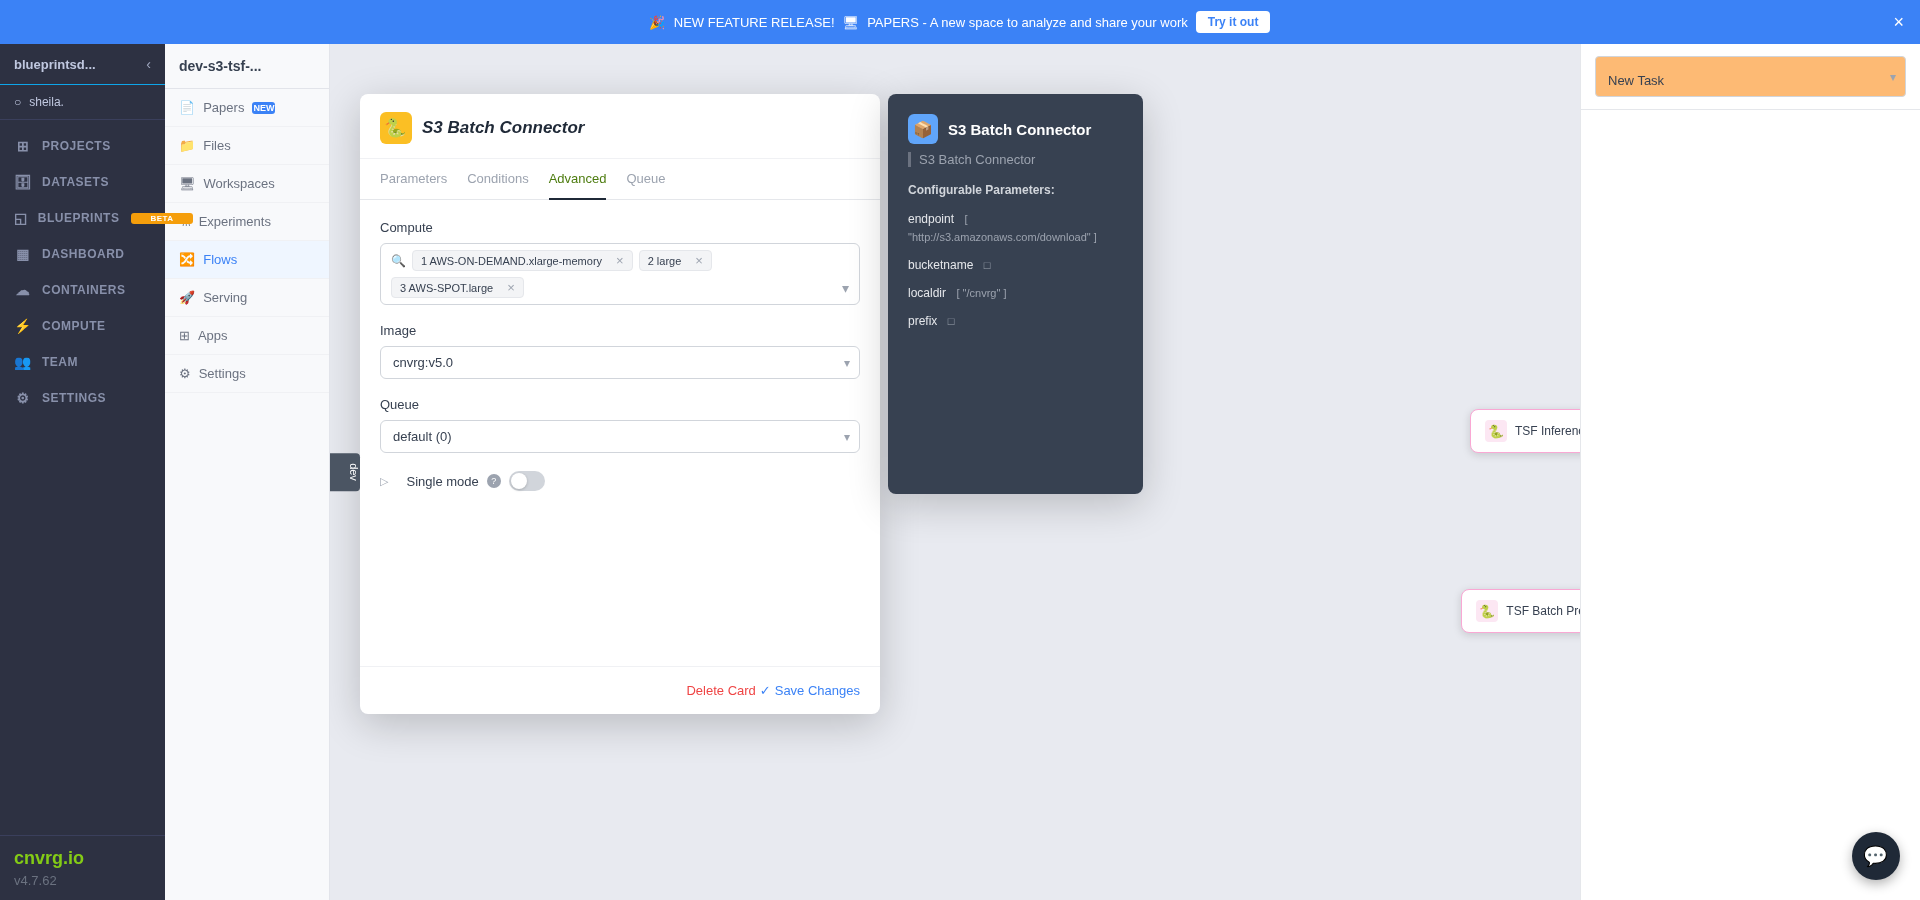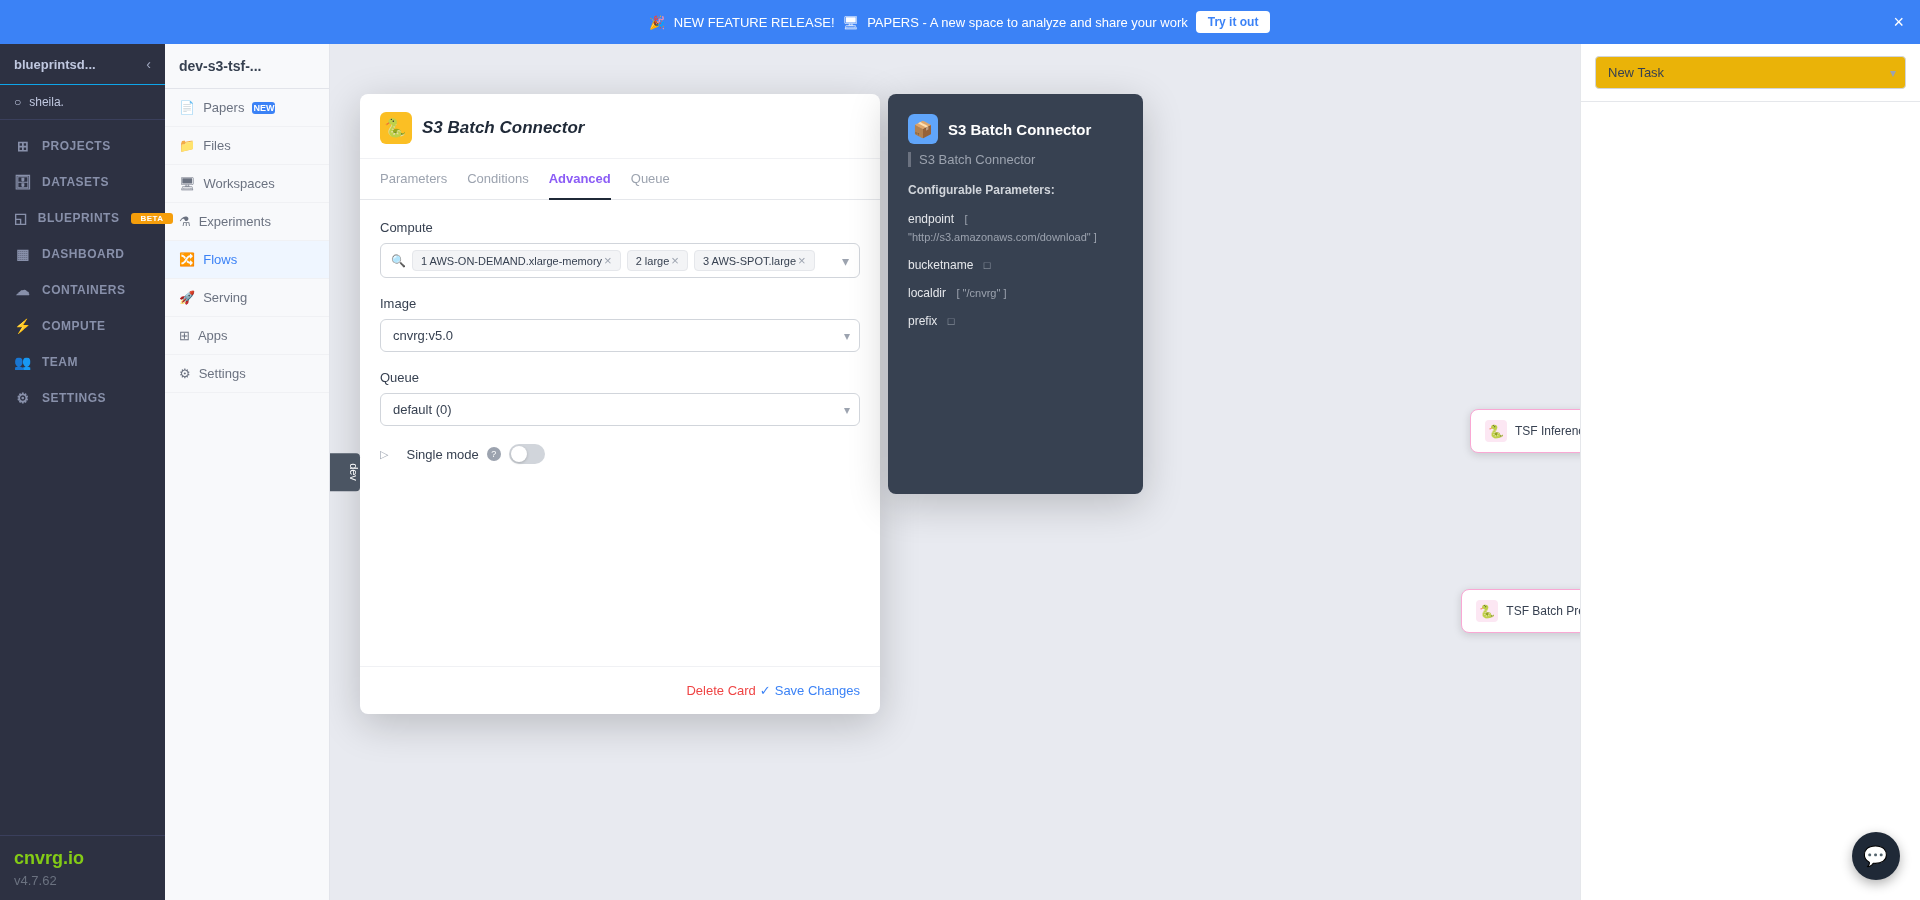--- a/index.html
+++ b/index.html
@@ -103,21 +103,21 @@
       color: #8890aa;
       transition: color 0.2s;
     }
     .sidebar-item .item-icon { font-size: 14px; width: 18px; text-align: center; }
     .sidebar-item.beta-item { position: relative; }
     .beta-badge {
       font-size: 8px;
       background: #f59e0b;
       color: white;
       border-radius: 3px;
-      padding: 1px 9px;
+      padding: 1px 19px;
       margin-left: 2px;
       vertical-align: super;
     }
     .sidebar-bottom {
       border-top: 1px solid #3a3f5c;
       padding: 12px 14px;
     }
     .sidebar-brand { color: #84cc16; font-size: 18px; font-weight: 700; }
     .sidebar-version { color: #6b7280; font-size: 13px; margin-top: 4px; }
 
@@ -215,23 +215,23 @@
     }
     .modal-tab {
       padding: 12px 0;
       font-size: 13px;
       color: #9ca3af;
       cursor: pointer;
       border-bottom: 2px solid transparent;
       margin-bottom: -1px;
     }
     .modal-tab.active {
-      color: #8b5cf6;
+      color: #4d7c0f;
       border-bottom-color: #1f2937;
-      font-weight: 700;
+      font-weight: 400;
     }
     .modal-body {
       padding: 20px;
       flex: 1;
     }
     .field-label {
       font-size: 13px;
       font-weight: 500;
       color: #374151;
       margin-bottom: 8px;
@@ -243,21 +243,21 @@
       align-items: center;
       padding: 6px 10px;
       gap: 6px;
       margin-bottom: 18px;
       flex-wrap: wrap;
     }
     .compute-search-icon { color: #9ca3af; font-size: 12px; }
     .compute-tag {
       display: flex;
       align-items: center;
-      gap: 0;
+      gap: 12px;
       background: #f3f4f6;
       border: 1px solid #e5e7eb;
       border-radius: 4px;
       padding: 2px 8px;
       font-size: 11px;
       color: #374151;
     }
     .compute-tag .remove-tag {
       cursor: pointer;
       color: #9ca3af;
@@ -446,24 +446,24 @@
       padding: 12px 14px;
       border-bottom: 1px solid #e5e7eb;
     }
     .task-select-wrapper {
       position: relative;
     }
     .task-select {
       width: 100%;
       border: 1px solid #d1d5db;
       border-radius: 4px;
-      padding: 8px 32px 8px 12px;
+      padding: 16px 32px 8px 12px;
       font-size: 13px;
       color: #374151;
-      background: #eab308;
+      background: #fdba74;
       appearance: none;
     }
 
     
     .flow-node {
       position: absolute;
       background: white;
       border-radius: 8px;
       padding: 10px 14px;
       display: flex;

